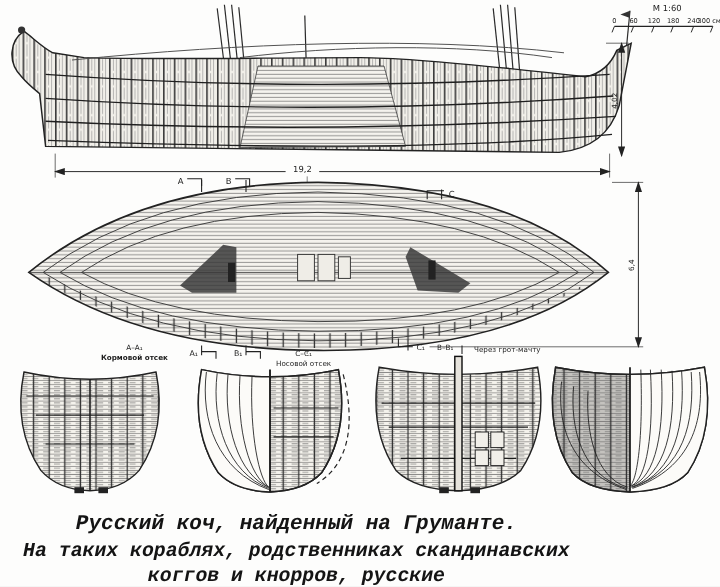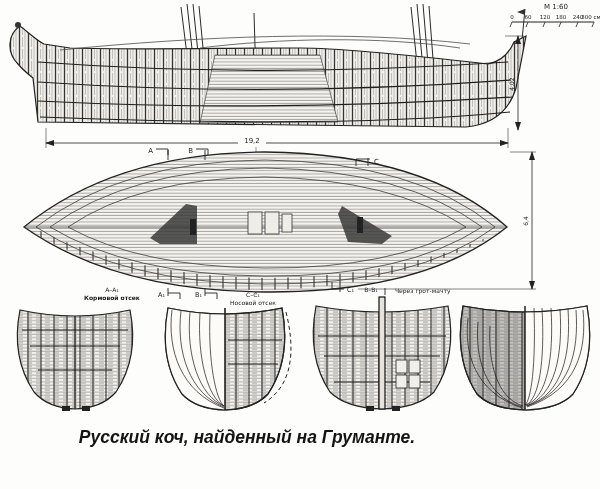--- a/index.html
+++ b/index.html
@@ -6,21 +6,21 @@
   .page{
     position:relative;width:600px;height:489px;margin:0 auto;
     background:#fdfdfc;overflow:hidden;
     font-family:"DejaVu Sans",sans-serif;
     padding-left:40px;
   }
   .drawing{position:absolute;left:0;top:0;}
   .caption{
     position:absolute;left:0;top:421px;width:494px;height:68px;
     text-align:center;color:#141414;
-    font-family:Liberation Sans, sans-serif;
+    font-family:Liberation Mono, monospace;
     font-style:italic;
   }
   .caption .l1{font-size:17.5px;line-height:22px;padding-top:5px;font-weight:600;}
   .caption .l2,.caption .l3{font-size:16.5px;line-height:21px;font-weight:600;}
   svg text{font-family:"DejaVu Sans",sans-serif;fill:#1c1c1c;}
 </style>
 </head>
 <body>
 
 <div class="page">
@@ -292,15 +292,16 @@
         <path d="M534,308 C536,366 531,400 525,405"></path>
       </g>
     </g>
     <line x1="525" y1="306" x2="525" y2="410" stroke="#111" stroke-width="1.4"></line>
     <use href="#s4o" fill="none" stroke="#222" stroke-width="1.2"></use>
   </g>
 </svg>
 
 <div class="caption">
   <div class="l1">Русский коч, найденный на Груманте.</div>
+  <div class="l2">На таких кораблях, родственниках скандинавских коггов и кнорров, русские</div>
 </div>
 
 </div>
 
 </body></html>

